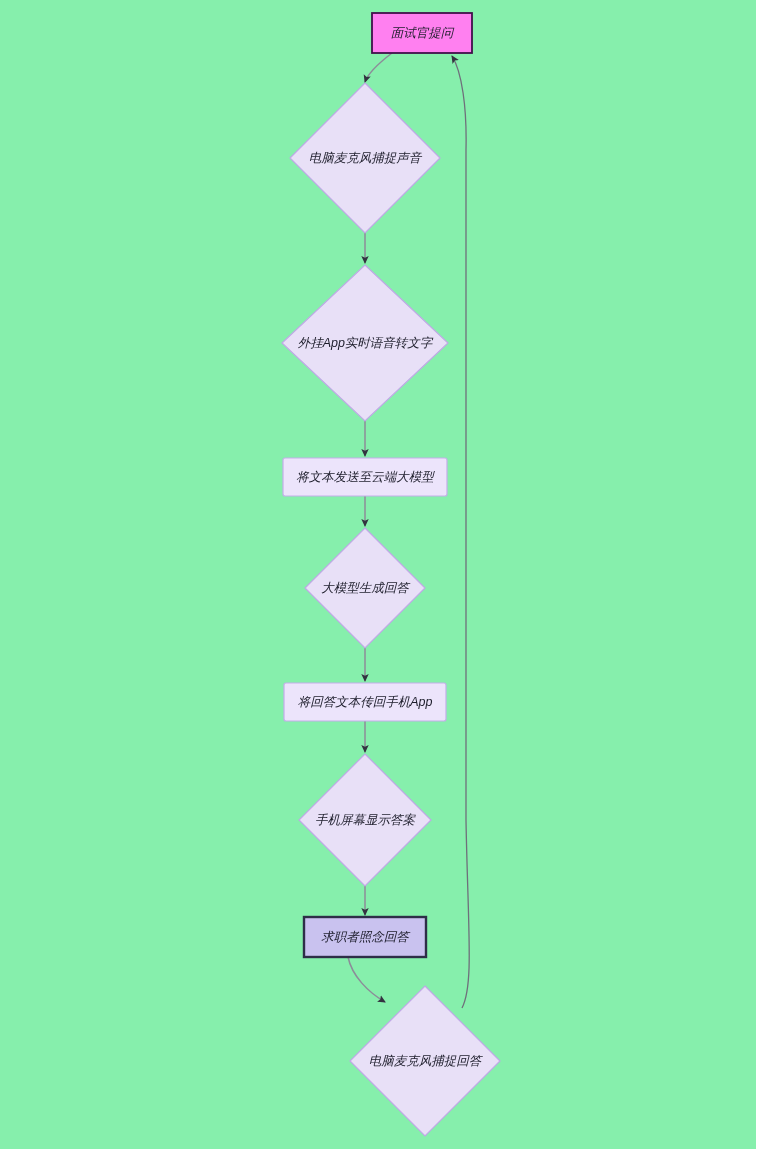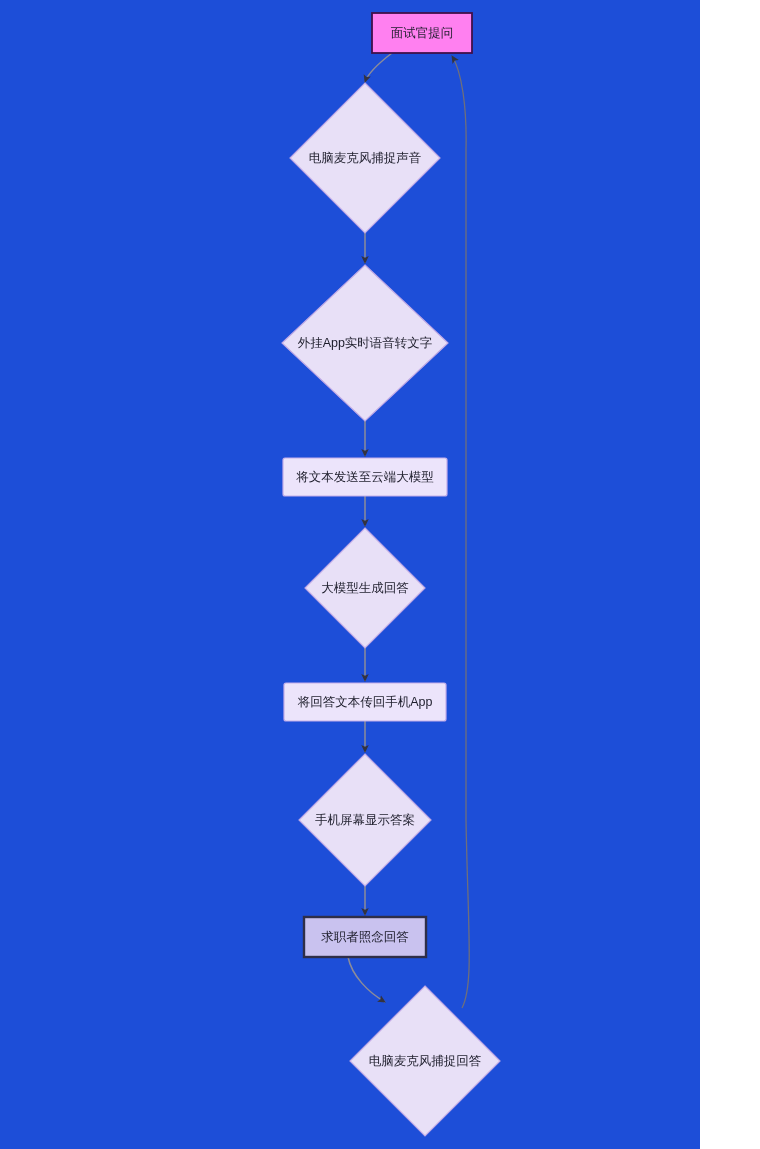--- a/index.html
+++ b/index.html
@@ -8,23 +8,24 @@
     background: #ffffff;
   }
   body {
     width: 760px;
     height: 1149px;
     font-family: "Liberation Sans", sans-serif;
     overflow: hidden;
   }
   #flowchart-root {
     position: relative;
-    width: 700px;
+    width: 756px;
     height: 1149px;
-    background: #1d4ed8;
+    background: #86efac;
+    font-style: italic;
   }
   svg#diagram {
     display: block;
     width: 760px;
     height: 1149px;
   }
   .node-shape {
     stroke-width: 1.2;
   }
   .node-shape.diamond {

